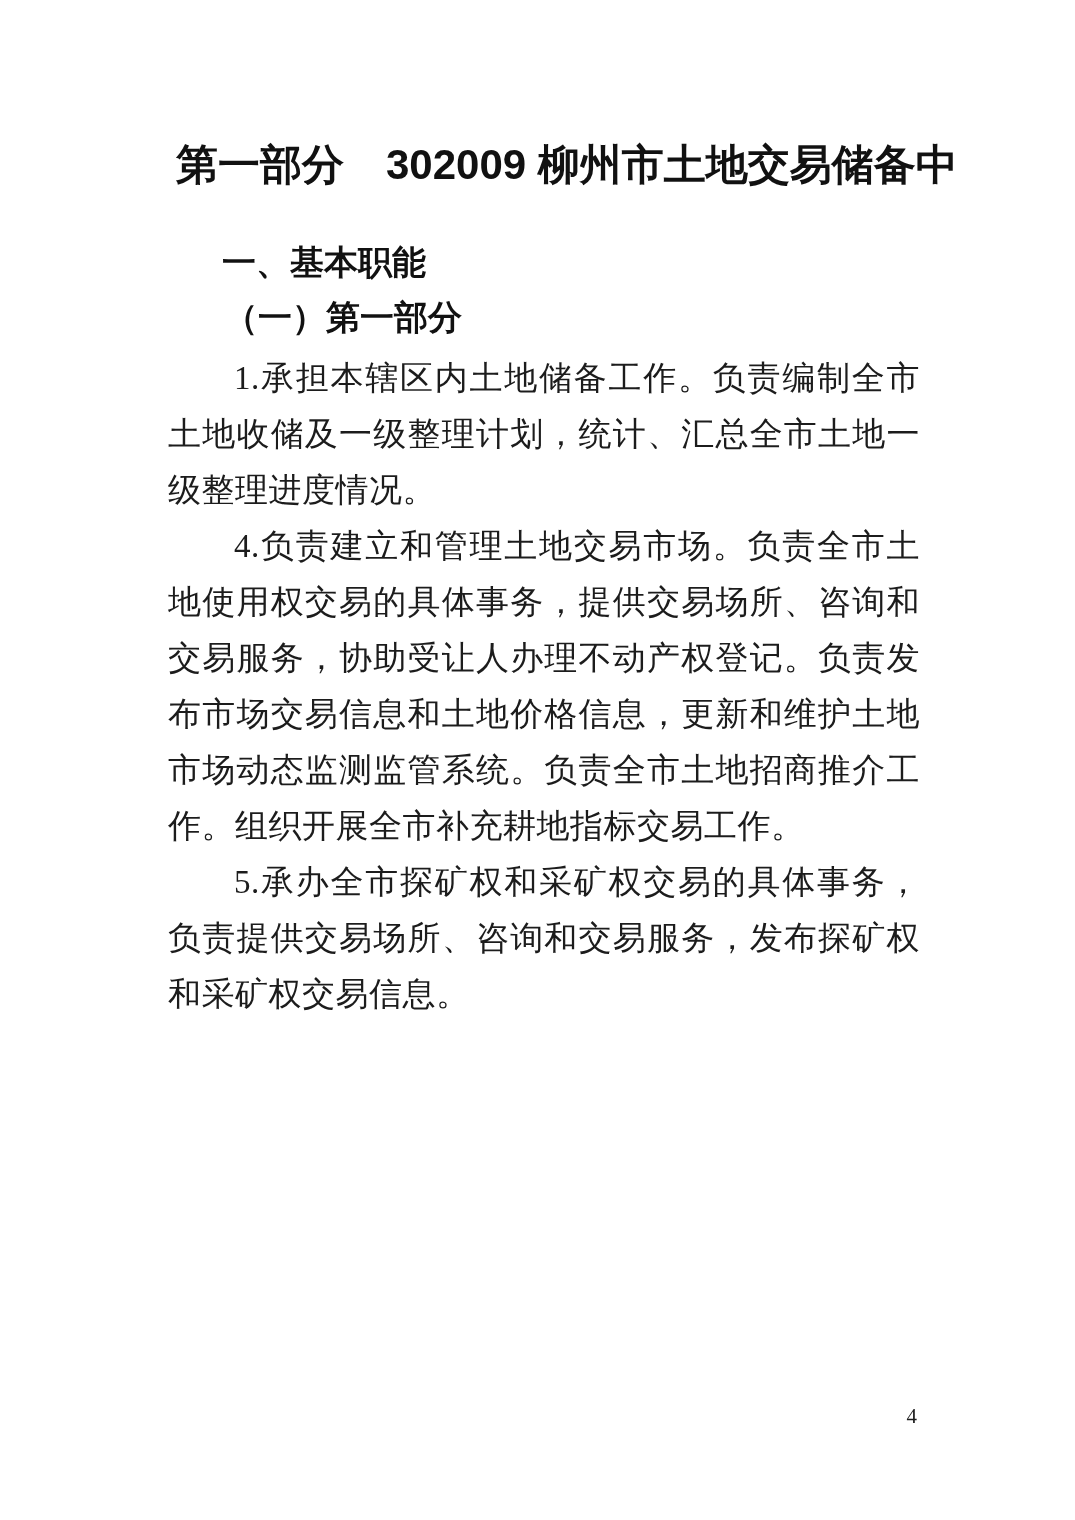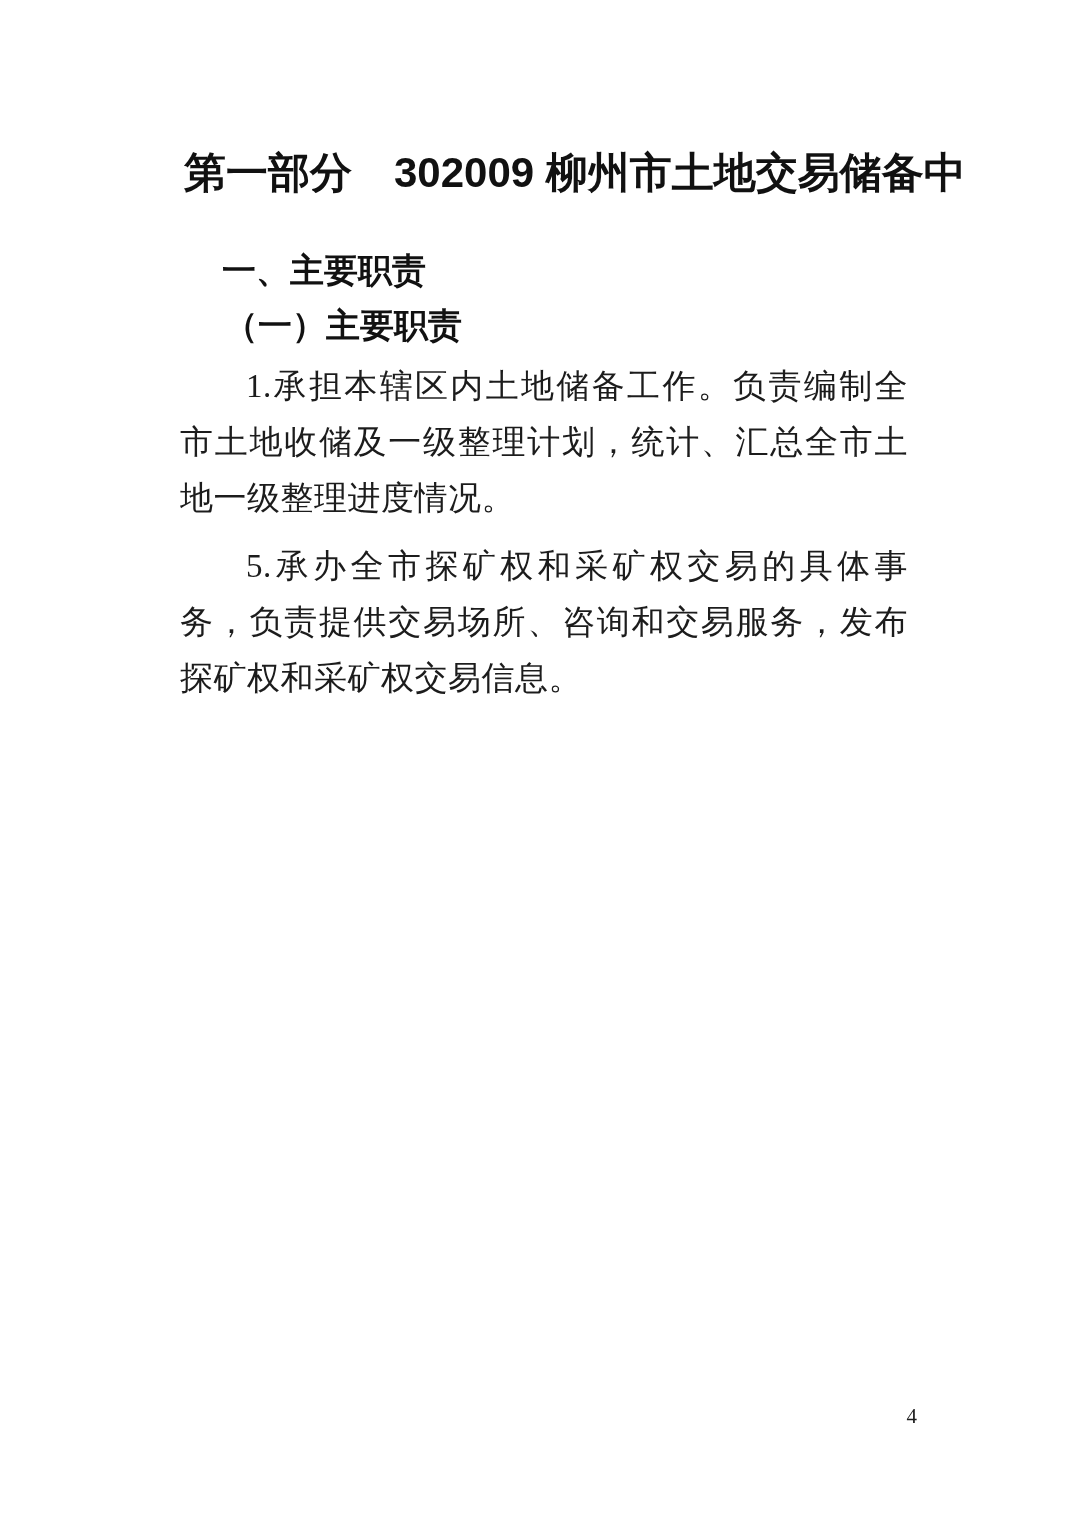--- a/index.html
+++ b/index.html
@@ -16,21 +16,21 @@
     overflow: hidden;
     font-family: "Liberation Serif", serif;
   }
   .content {
     position: absolute;
     left: 168px;
     top: 0;
     width: 752px;
   }
   .doc-title {
-    margin: 16px;
+    margin: 8px;
     padding-top: 116px;
     font-family: "Liberation Sans", sans-serif;
     font-weight: bold;
     font-size: 42px;
     line-height: 82px;
     text-align: left;
     color: #111111;
   }
   .doc-title .t-line {
     display: block;
@@ -51,21 +51,21 @@
     font-family: "Liberation Serif", serif;
     font-weight: bold;
     font-size: 34px;
     line-height: 40px;
     color: #111111;
   }
   .body-text {
     margin-top: 12px;
   }
   .body-text p {
-    margin: 12px;
+    margin: 0;
     font-size: 33px;
     line-height: 56px;
     text-align: justify;
     text-justify: inter-character;
     text-indent: 2em;
     color: #1c1c1c;
     letter-spacing: 0.5px;
   }
   .page-number {
     position: absolute;
@@ -80,26 +80,27 @@
 </head>
 <body>
 
 <div class="page">
   <div class="content">
 
     <h1 class="doc-title">
       <span class="t-line">第一部分　302009 柳州市土地交易储备中</span>
     </h1>
 
-    <h2 class="h-main">一、主要职责</h2>
+    <h2 class="h-main">一、基本职能</h2>
 
-    <h3 class="h-sub">（一）主要职责</h3>
+    <h3 class="h-sub">（一）第一部分</h3>
 
     <div class="body-text">
       <p>1.承担本辖区内土地储备工作。负责编制全市土地收储及一级整理计划，统计、汇总全市土地一级整理进度情况。</p>
+      <p>4.负责建立和管理土地交易市场。负责全市土地使用权交易的具体事务，提供交易场所、咨询和交易服务，协助受让人办理不动产权登记。负责发布市场交易信息和土地价格信息，更新和维护土地市场动态监测监管系统。负责全市土地招商推介工作。组织开展全市补充耕地指标交易工作。</p>
       <p>5.承办全市探矿权和采矿权交易的具体事务，负责提供交易场所、咨询和交易服务，发布探矿权和采矿权交易信息。</p>
 
     </div>
 
   </div>
 
   <div class="page-number">4</div>
 </div>
 
 </body></html>

